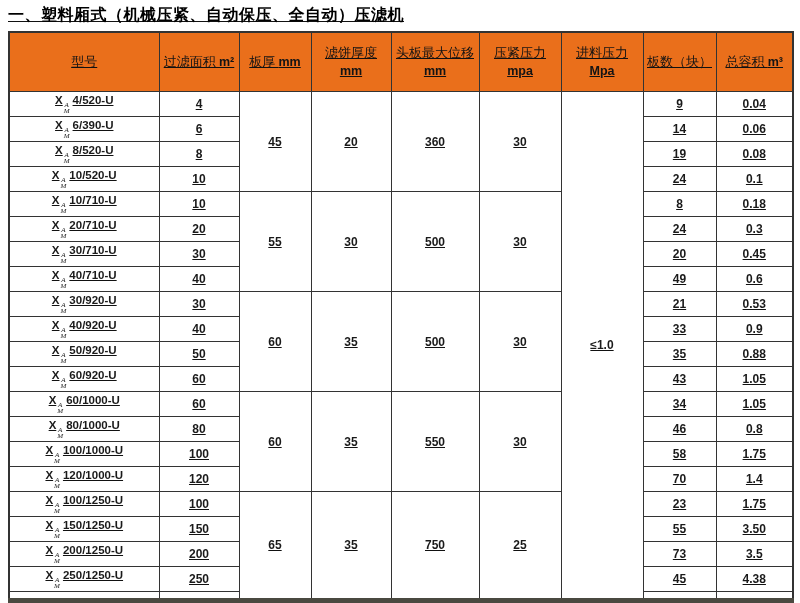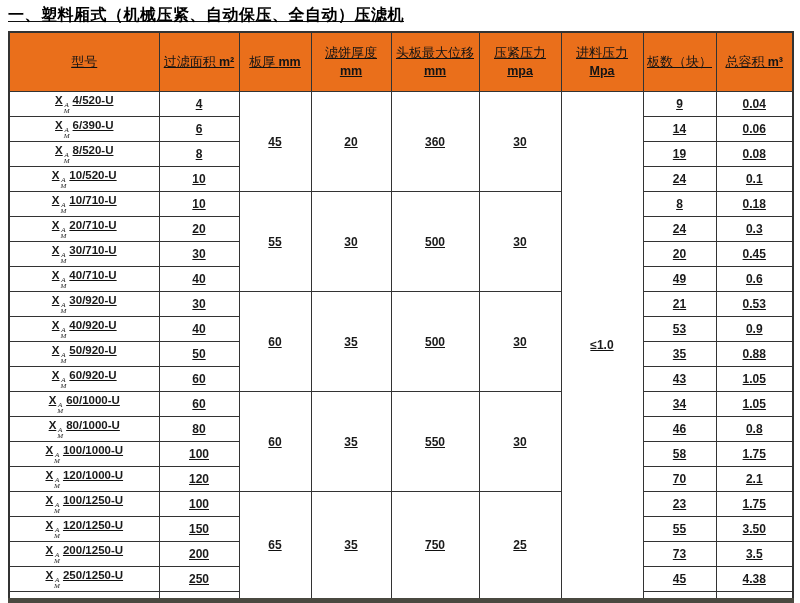--- a/index.html
+++ b/index.html
@@ -220,21 +220,21 @@
           <td rowspan="4">30</td>
           <td>21</td>
           <td>0.53</td>
         </tr>
         <tr>
           <td class="model"><span>X</span><span class="stack">
               <span>A</span>
               <span>M</span>
             </span><span>40/920-U</span></td>
           <td>40</td>
-          <td>53</td>
+          <td>33</td>
           <td>0.9</td>
         </tr>
         <tr>
           <td class="model"><span>X</span><span class="stack">
               <span>A</span>
               <span>M</span>
             </span><span>50/920-U</span></td>
           <td>50</td>
           <td>35</td>
           <td>0.88</td>
@@ -279,40 +279,40 @@
           <td>58</td>
           <td>1.75</td>
         </tr>
         <tr>
           <td class="model"><span>X</span><span class="stack">
               <span>A</span>
               <span>M</span>
             </span><span>120/1000-U</span></td>
           <td>120</td>
           <td>70</td>
-          <td>2.1</td>
+          <td>1.4</td>
         </tr>
         <tr>
           <td class="model"><span>X</span><span class="stack">
               <span>A</span>
               <span>M</span>
             </span><span>100/1250-U</span></td>
           <td>100</td>
           <td rowspan="5">65</td>
           <td rowspan="5">35</td>
           <td rowspan="5">750</td>
           <td rowspan="5">25</td>
           <td>23</td>
           <td>1.75</td>
         </tr>
         <tr>
           <td class="model"><span>X</span><span class="stack">
               <span>A</span>
               <span>M</span>
-            </span><span>120/1250-U</span></td>
+            </span><span>150/1250-U</span></td>
           <td>150</td>
           <td>55</td>
           <td>3.50</td>
         </tr>
         <tr>
           <td class="model"><span>X</span><span class="stack">
               <span>A</span>
               <span>M</span>
             </span><span>200/1250-U</span></td>
           <td>200</td>

